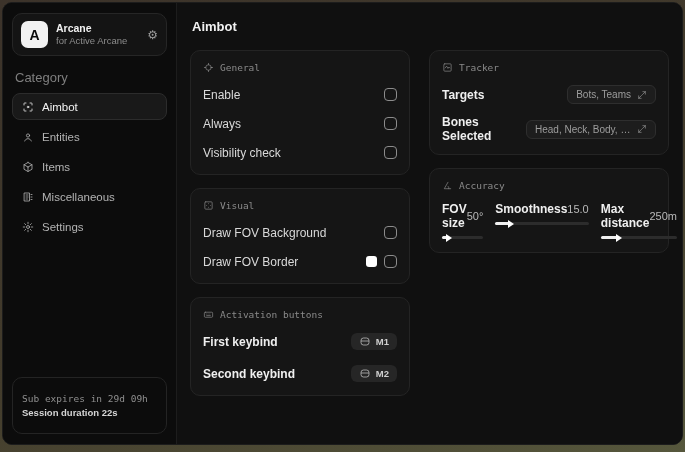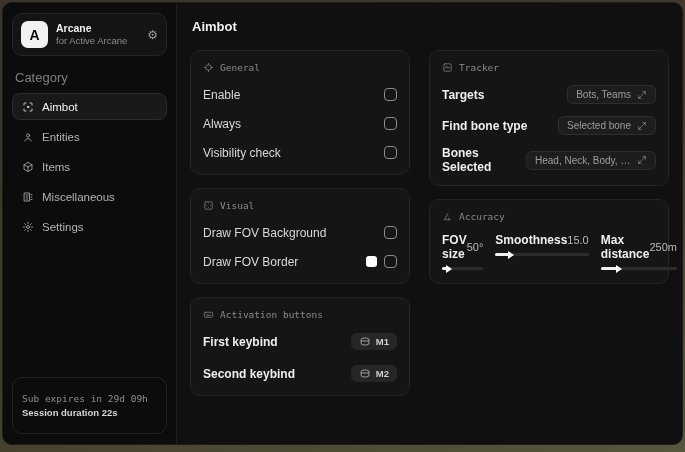--- a/index.html
+++ b/index.html
@@ -268,29 +268,20 @@
             <div class="row">
               <span class="row-label strong">Targets</span>
               <span class="dd">
                 <span class="dd-val">Bots, Teams</span>
                 <svg viewBox="0 0 24 24">
                     <path d="M14 4h6v6M20 4l-7 7M10 20H4v-6M4 20l7-7"></path>
                   </svg>
               </span>
             </div>
             <div class="row">
-              <span class="row-label strong">Find bone type</span>
-              <span class="dd">
-                <span class="dd-val">Selected bone</span>
-                <svg viewBox="0 0 24 24">
-                    <path d="M14 4h6v6M20 4l-7 7M10 20H4v-6M4 20l7-7"></path>
-                  </svg>
-              </span>
-            </div>
-            <div class="row">
               <span class="row-label strong">Bones Selected</span>
               <span class="dd" style="max-width:130px;">
                 <span class="dd-val">Head, Neck, Body, Pe..</span>
                 <svg viewBox="0 0 24 24">
                     <path d="M14 4h6v6M20 4l-7 7M10 20H4v-6M4 20l7-7"></path>
                   </svg>
               </span>
             </div>
           </div>
         </div>

